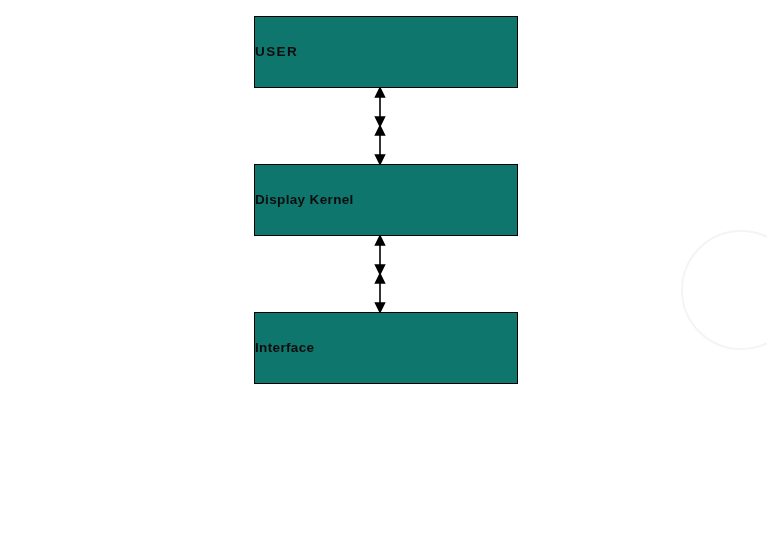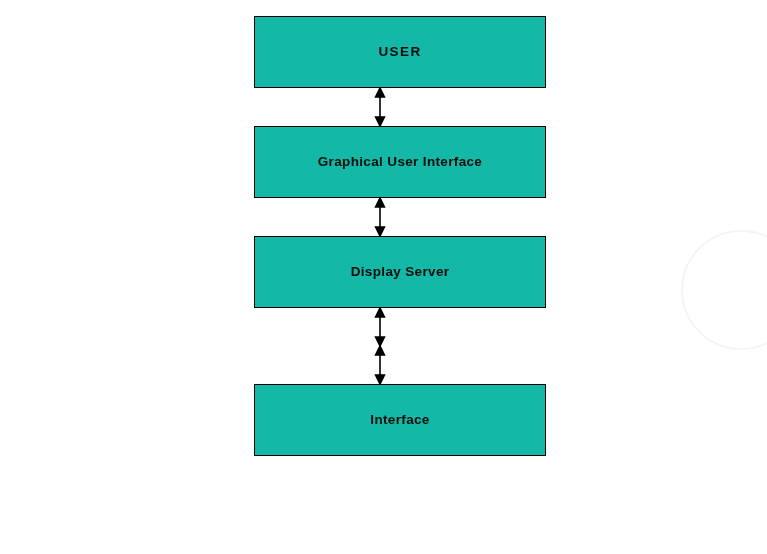--- a/index.html
+++ b/index.html
@@ -40,27 +40,26 @@
   .layer-stack {
     position: absolute;
     left: 254px;
     top: 16px;
     width: 251px;
   }
 
   .layer-box {
     position: relative;
     box-sizing: border-box;
-    width: 292px;
+    width: 264px;
     height: 72px;
     border: 1.6px solid #010101;
-    background: #14b8a6;
+    background: #0f766e;
     display: flex;
     align-items: center;
-    justify-content: center;
   }
 
   .layer-label {
     font-size: 13.5px;
     font-weight: bold;
     color: #0d0d0d;
     letter-spacing: 0.35px;
     line-height: 1;
     white-space: nowrap;
   }
@@ -96,36 +95,33 @@
     <div class="connector">
       <svg width="251" height="38" viewBox="0 0 251 38" aria-hidden="true">
         <g stroke="#010101" stroke-width="1.6" fill="#010101">
           <line x1="126" y1="4" x2="126" y2="34"></line>
           <polygon points="126,0 121.6,9 130.4,9"></polygon>
           <polygon points="126,38 121.6,29 130.4,29"></polygon>
         </g>
       </svg>
     </div>
 
-    <div class="layer-box">
-      <span class="layer-label">Graphical User Interface</span>
-    </div>
 
     <div class="connector">
       <svg width="251" height="38" viewBox="0 0 251 38" aria-hidden="true">
         <g stroke="#010101" stroke-width="1.6" fill="#010101">
           <line x1="126" y1="4" x2="126" y2="34"></line>
           <polygon points="126,0 121.6,9 130.4,9"></polygon>
           <polygon points="126,38 121.6,29 130.4,29"></polygon>
         </g>
       </svg>
     </div>
 
     <div class="layer-box">
-      <span class="layer-label">Display Server</span>
+      <span class="layer-label">Display Kernel</span>
     </div>
 
     <div class="connector">
       <svg width="251" height="38" viewBox="0 0 251 38" aria-hidden="true">
         <g stroke="#010101" stroke-width="1.6" fill="#010101">
           <line x1="126" y1="4" x2="126" y2="34"></line>
           <polygon points="126,0 121.6,9 130.4,9"></polygon>
           <polygon points="126,38 121.6,29 130.4,29"></polygon>
         </g>
       </svg>

